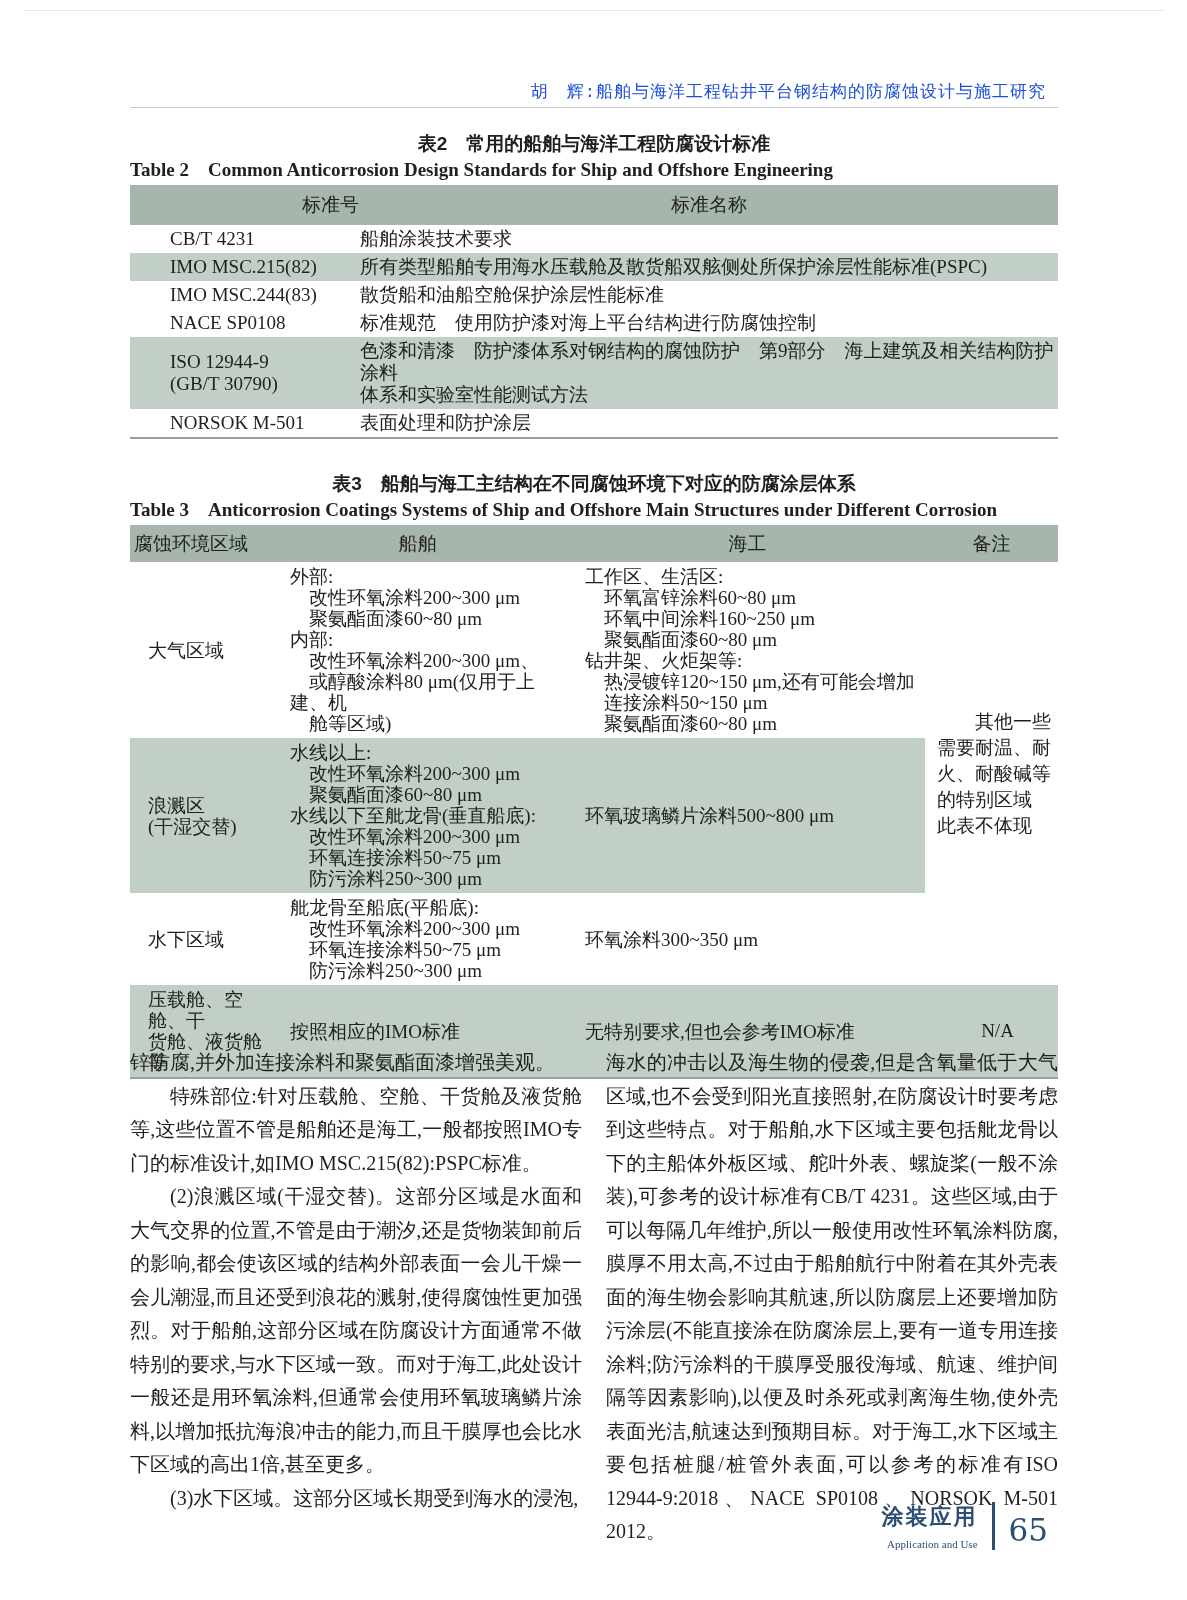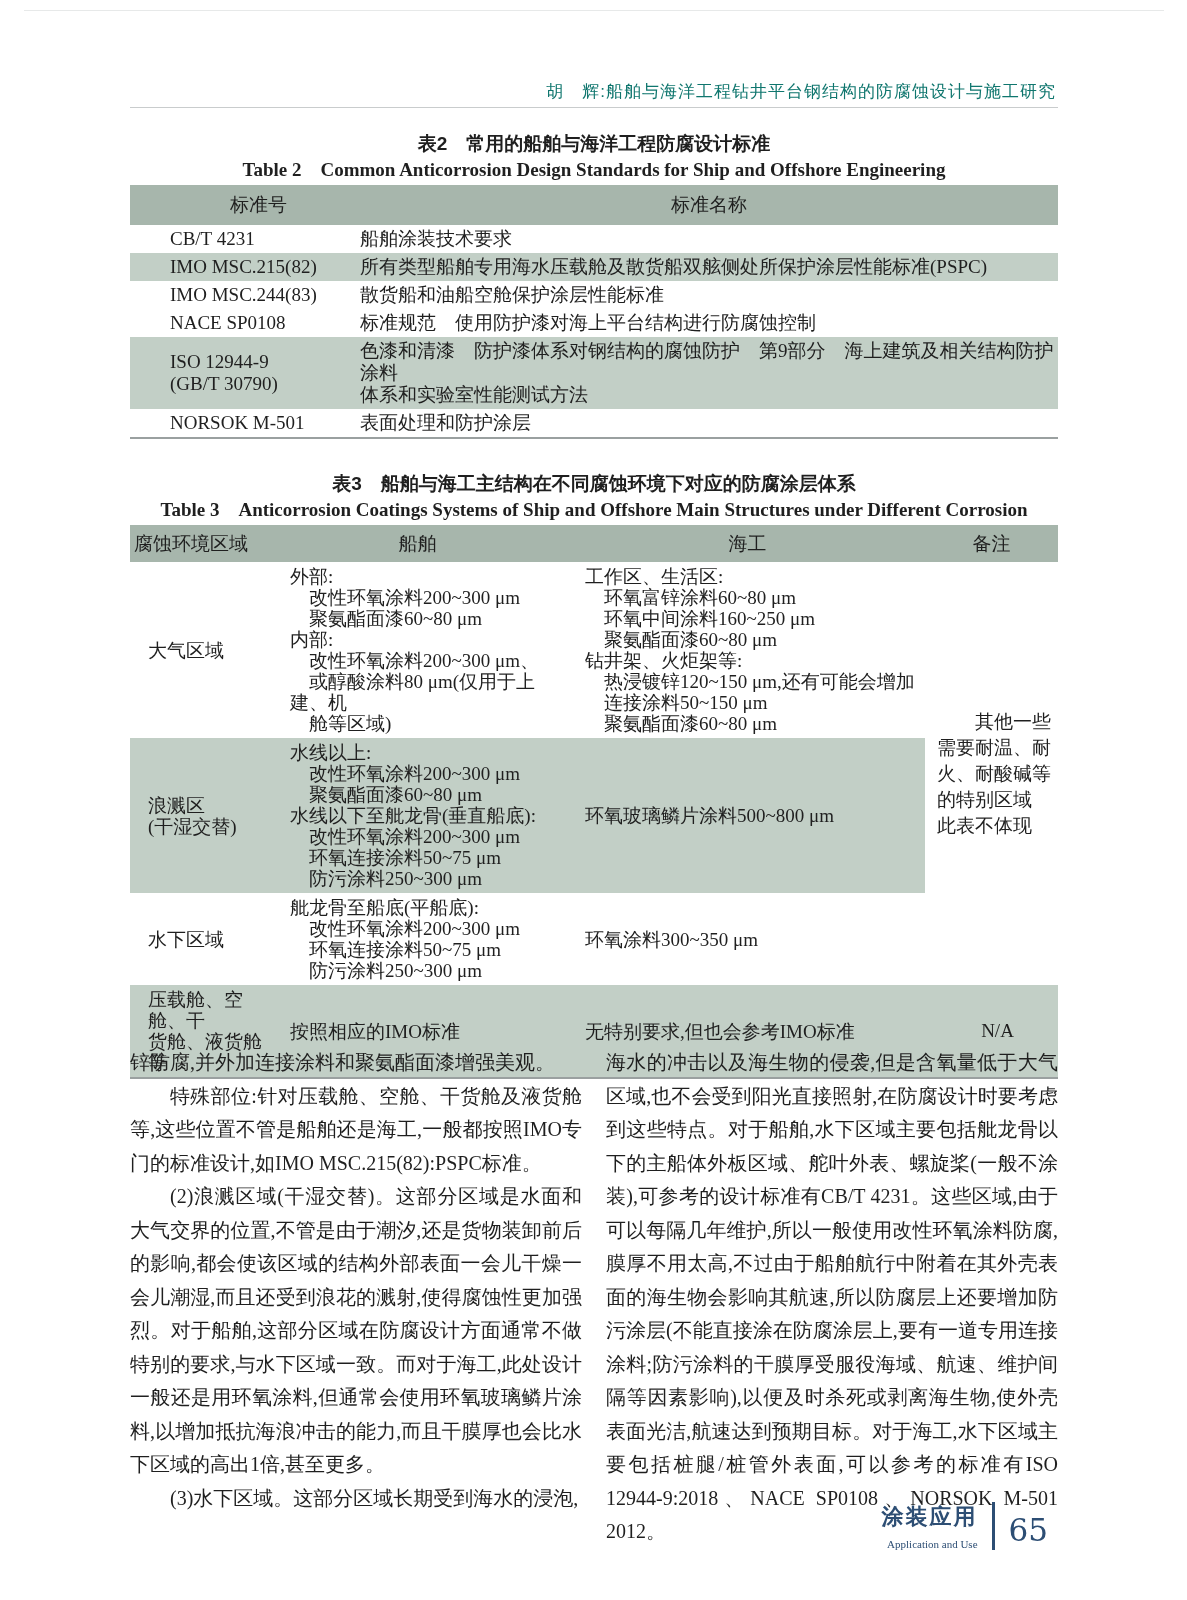--- a/index.html
+++ b/index.html
@@ -4,53 +4,53 @@
 <style>
   html,body { margin:0; padding:0; background:#ffffff; }
   .page {
     position:relative; width:1187px; height:1600px; background:#ffffff;
     overflow:hidden; color:#1f1f1f;
     font-family:"Liberation Serif","DejaVu Serif",serif;
   }
   .scan-edge { position:absolute; top:10px; left:24px; width:1140px; height:1px; background:#e7e9e9; }
 
   .running-head {
-    position:absolute; top:80px; right:131px;
-    font-size:17px; color:#0f766e; letter-spacing:1px;
-    font-family:Liberation Sans, sans-serif;
+    position:absolute; top:80px; right:141px;
+    font-size:17px; color:#1d4ed8; letter-spacing:1px;
+    font-family:Liberation Mono, monospace;
   }
   .head-rule { position:absolute; top:107px; left:130px; width:928px; height:1px; background:#c9cccd; }
 
   .t-title-zh {
     position:absolute; left:130px; width:928px; text-align:center;
     font-size:19px; font-weight:bold;
     font-family:"Liberation Sans","DejaVu Sans",sans-serif;
   }
   .t-title-en {
-    position:absolute; left:130px; width:928px; text-align:center;
+    position:absolute; left:130px; width:928px; text-align:left;
     font-size:19px; font-weight:bold;
     font-family:"Liberation Serif","DejaVu Serif",serif;
   }
   .t2-zh { top:131px; }
   .t2-en { top:157px; }
   .t3-zh { top:471px; }
   .t3-en { top:497px; }
 
   table.tbl {
     position:absolute; left:130px; width:928px;
     border-collapse:collapse; table-layout:fixed;
     font-size:19px;
   }
   .tbl th { font-weight:normal; background:#a7b6ac; }
   .pre { white-space:pre-wrap; }
 
   
   .t2 { top:185px; border-bottom:2px solid #9aa0a0; }
   .t2 th { height:38px; }
-  .t2 .h1 { text-align:center; padding-left:28px; }
+  .t2 .h1 { text-align:right; padding-left:28px; }
   .t2 .h2 { text-align:center; }
   .t2 td { line-height:22px; padding:3px 0; vertical-align:middle; }
   .t2 .c1 { padding-left:40px; }
   .stripe { background:#c2cfc6; }
 
   
   .t3 { top:525px; border-bottom:2px solid #9aa0a0; }
   .t3 th { height:35px; }
   .t3 .h1 { text-align:left; padding-left:4px; }
   .t3 .h2, .t3 .h3, .t3 .h4 { text-align:center; }

